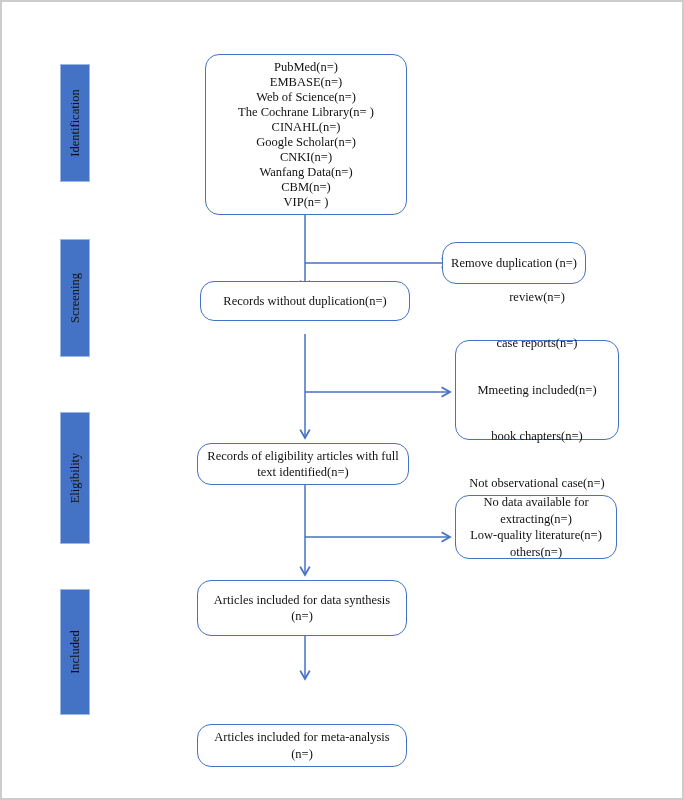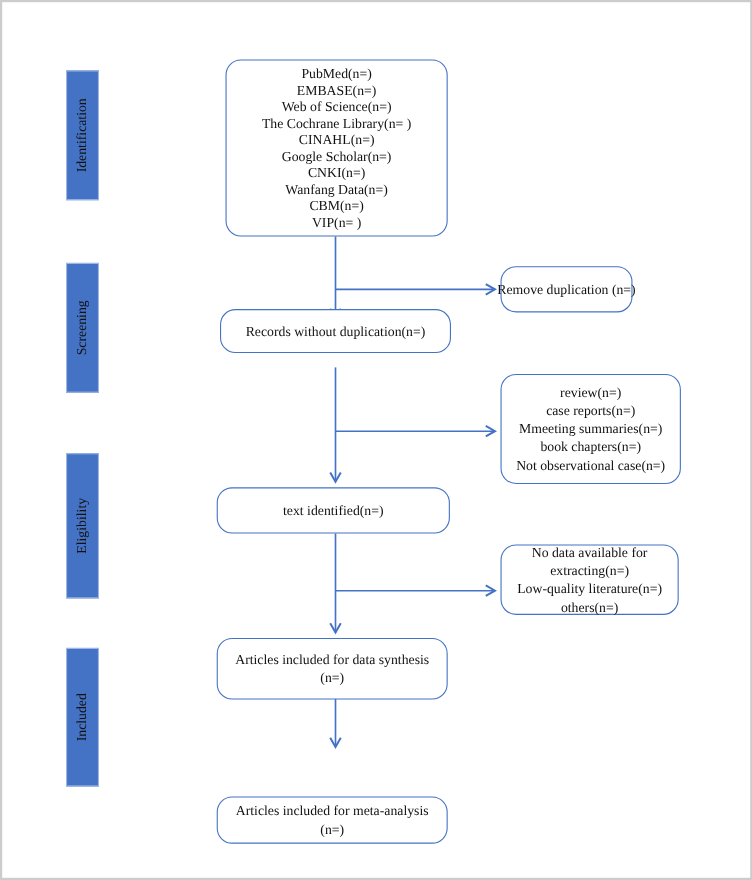--- a/index.html
+++ b/index.html
@@ -49,23 +49,23 @@
     justify-content: center;
     align-items: center;
     text-align: center;
     font-size: 12.5px;
     line-height: 16.5px;
   }
   .box .line { white-space: pre; }
   .box.lh15 { line-height: 15px; }
 
   #box-sources            { left: 203px; top: 52px;  width: 202px; height: 161px; }
-  #box-remove-duplication { left: 453px; top: 240px; width: 120px; height: 42px; }
+  #box-remove-duplication { left: 440px; top: 240px; width: 144px; height: 42px; }
   #box-records-no-dup     { left: 198px; top: 279px; width: 210px; height: 40px; }
-  #box-exclusion-reasons  { left: 453px; top: 338px; width: 164px; height: 100px; }
+  #box-exclusion-reasons  { left: 453px; top: 338px; width: 164px; height: 100px; gap: 30px; }
   #box-full-text          { left: 195px; top: 441px; width: 212px; height: 42px; }
   #box-no-data            { left: 453px; top: 493px; width: 162px; height: 64px; }
   #box-data-synthesis     { left: 195px; top: 578px; width: 210px; height: 56px; }
   #box-meta-analysis      { left: 195px; top: 682px; width: 210px; height: 43px; margin-top: 40px; }
 
   .connectors {
     position: absolute;
     left: 0; top: 0;
     width: 684px; height: 800px;
     pointer-events: none;
@@ -121,26 +121,27 @@
       <div class="line">Remove duplication (n=)</div>
     </div>
 
   <div class="box" id="box-records-no-dup">
       <div class="line">Records without duplication(n=)</div>
     </div>
 
   <div class="box" id="box-exclusion-reasons">
       <div class="line">review(n=)</div>
       <div class="line">case reports(n=)</div>
-      <div class="line">Mmeeting summaries(n=)</div>
+      <div class="line">Mmeeting included(n=)</div>
       <div class="line">book chapters(n=)</div>
       <div class="line">Not observational case(n=)</div>
     </div>
 
   <div class="box" id="box-full-text">
+      <div class="line">Records of eligibility articles with full</div>
       <div class="line">text identified(n=)</div>
     </div>
 
   <div class="box" id="box-no-data">
       <div class="line">No data available for</div>
       <div class="line">extracting(n=)</div>
       <div class="line">Low-quality literature(n=)</div>
       <div class="line">others(n=)</div>
     </div>
 

